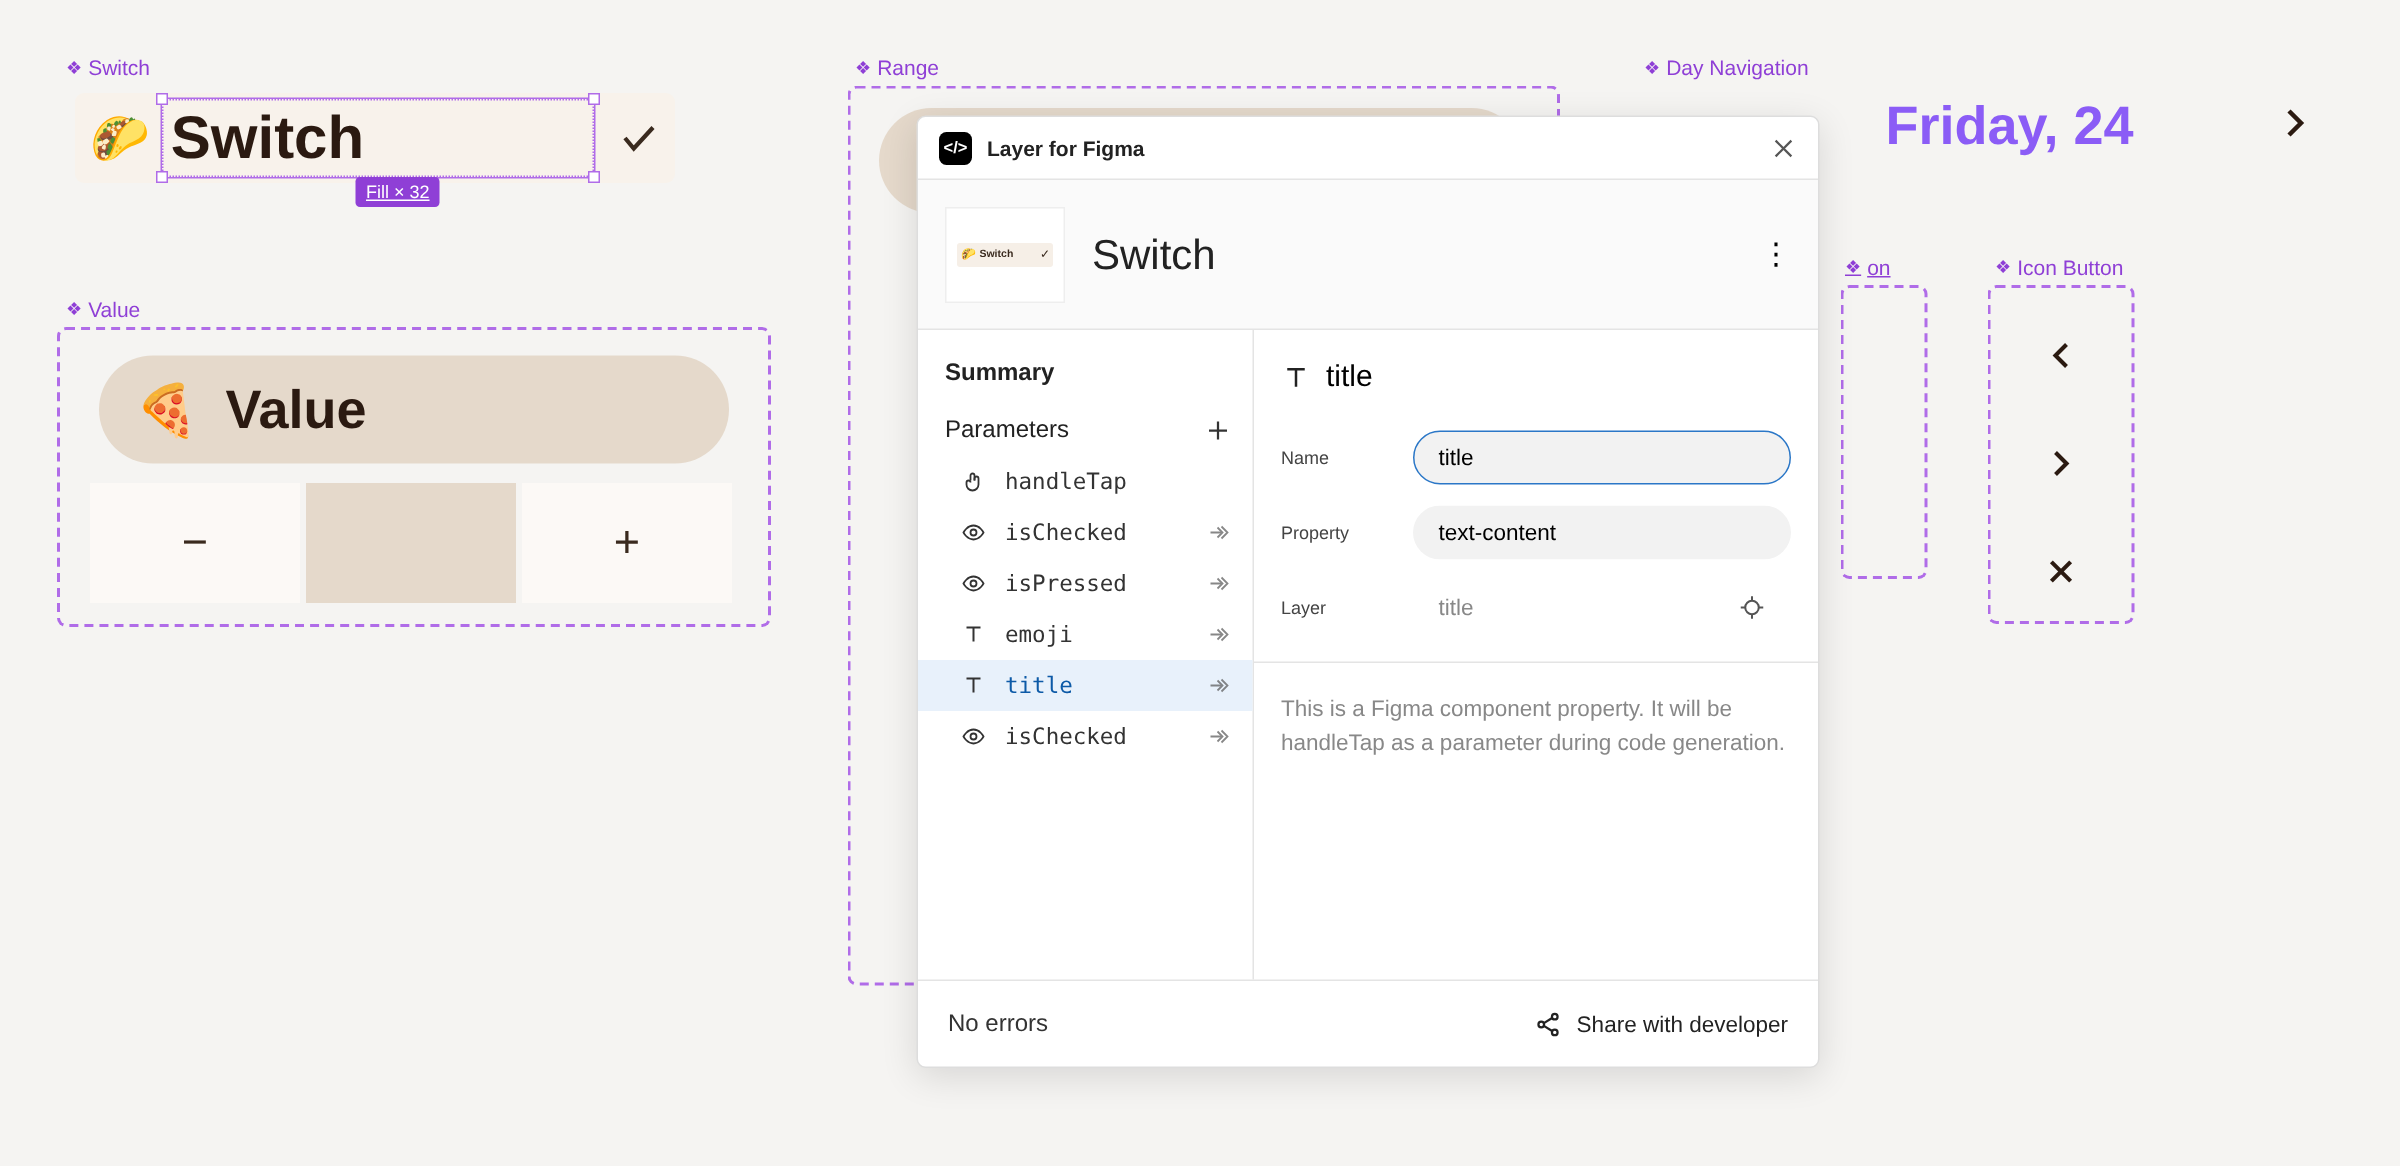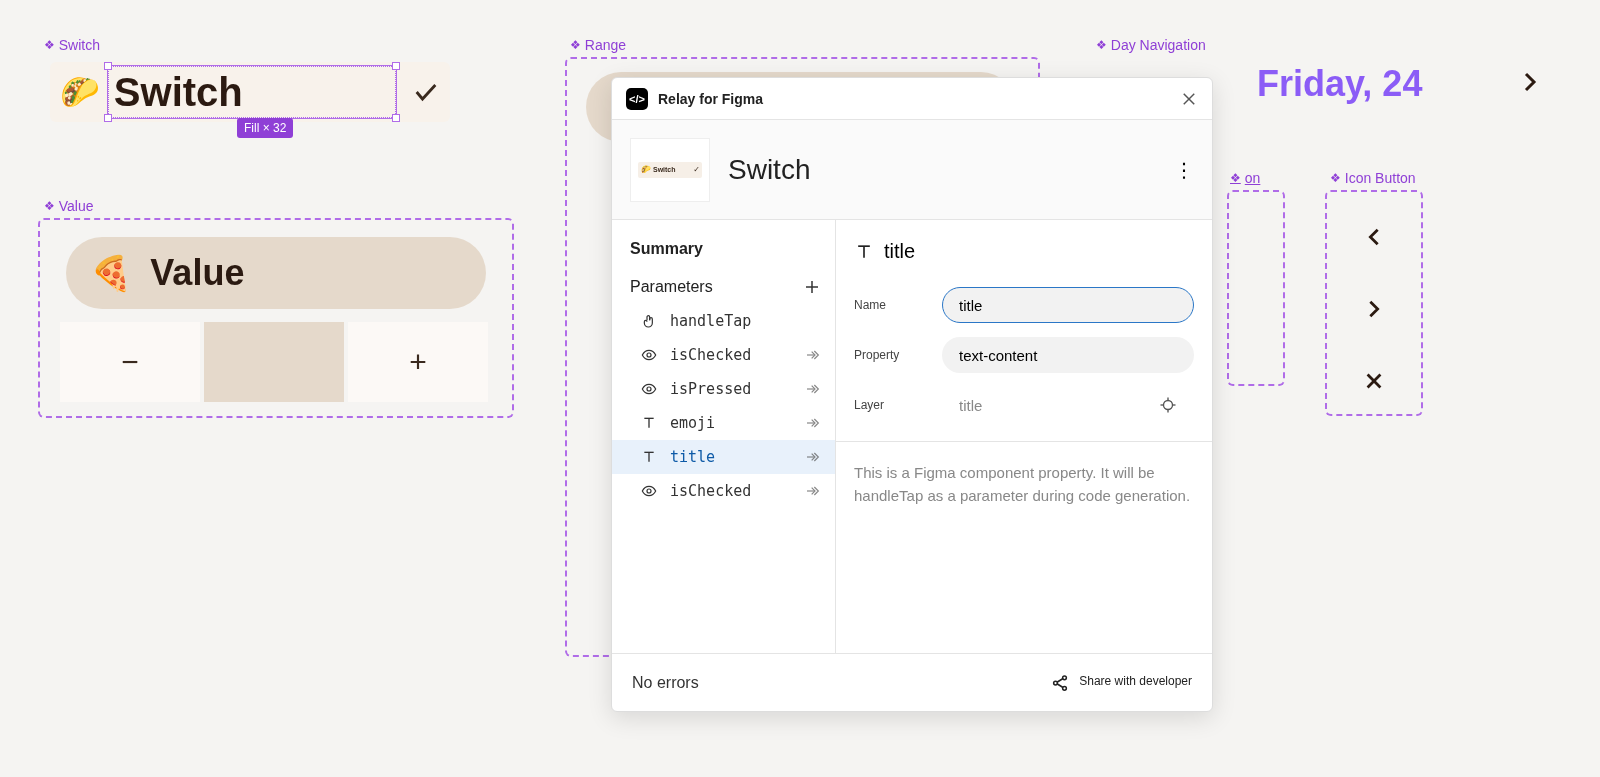--- a/index.html
+++ b/index.html
@@ -171,21 +171,21 @@
   .target-icon{margin-left:auto;}
   #panel-desc{
     border-top:1px solid #e4e4e4;margin:18px -18px 0;padding:20px 18px 0;
     font-size:15px;color:#888;line-height:1.5;
   }
   #panel-footer{
     height:58px;border-top:1px solid #e4e4e4;
     display:flex;align-items:center;padding:2px 20px;
   }
   #footer-status{font-size:16px;color:#333;}
-  #footer-share{margin-left:auto;display:flex;align-items:flex-start;gap:10px;font-size:12px;color:#222;cursor:pointer;}
+  #footer-share{margin-left:auto;display:flex;align-items:flex-end;gap:10px;font-size:15px;color:#222;cursor:pointer;}
   svg{display:block;}
 </style>
 </head>
 <body>
 
 <div class="component-label" style="left:44px;top:37px;">Switch</div>
 <div id="switch-comp">
   <span id="switch-emoji">🌮</span>
   <span id="switch-title">Switch</span>
   <span id="switch-check">
@@ -193,21 +193,21 @@
         <polyline points="4,12 9,18 20,6"></polyline>
       </svg>
   </span>
 </div>
 <div id="switch-text-sel">
   <div class="sel-handle" style="left:-5px;top:-5px"></div>
   <div class="sel-handle" style="right:-5px;top:-5px"></div>
   <div class="sel-handle" style="left:-5px;bottom:-5px"></div>
   <div class="sel-handle" style="right:-5px;bottom:-5px"></div>
 </div>
-<div class="fill-badge" style="left:237px;top:118px;">Fill × 32</div>
+<div class="fill-badge" style="left:237px;top:118px;text-decoration:underline;">Fill × 32</div>
 
 <div class="component-label" style="left:44px;top:198px;">Value</div>
 <div class="dashed-box" id="value-box"></div>
 <div id="value-pill">
   <span id="value-emoji">🍕</span>
   <span id="value-title">Value</span>
 </div>
 <div class="val-btn" id="val-minus">−</div>
 <div class="val-btn" id="val-mid"></div>
 <div class="val-btn" id="val-plus">+</div>
@@ -242,21 +242,21 @@
 <div class="iconbtn-cell" style="top:346px">
   <svg width="22" height="22" viewBox="0 0 24 24" fill="none" stroke="#2b1a11" stroke-width="3">
       <line x1="5" y1="5" x2="19" y2="19"></line>
       <line x1="19" y1="5" x2="5" y2="19"></line>
     </svg>
 </div>
 
 <div id="panel">
   <div id="panel-titlebar">
     <div id="panel-logo">&lt;/&gt;</div>
-    <div id="panel-title">Relay for Figma</div>
+    <div id="panel-title">Layer for Figma</div>
     <span id="panel-close">
       <svg width="18" height="18" viewBox="0 0 24 24" fill="none" stroke="#555" stroke-width="2">
           <line x1="5" y1="5" x2="19" y2="19"></line>
           <line x1="19" y1="5" x2="5" y2="19"></line>
         </svg>
     </span>
   </div>
   <div id="panel-header">
     <div id="panel-thumb">
       <div id="thumb-inner">

